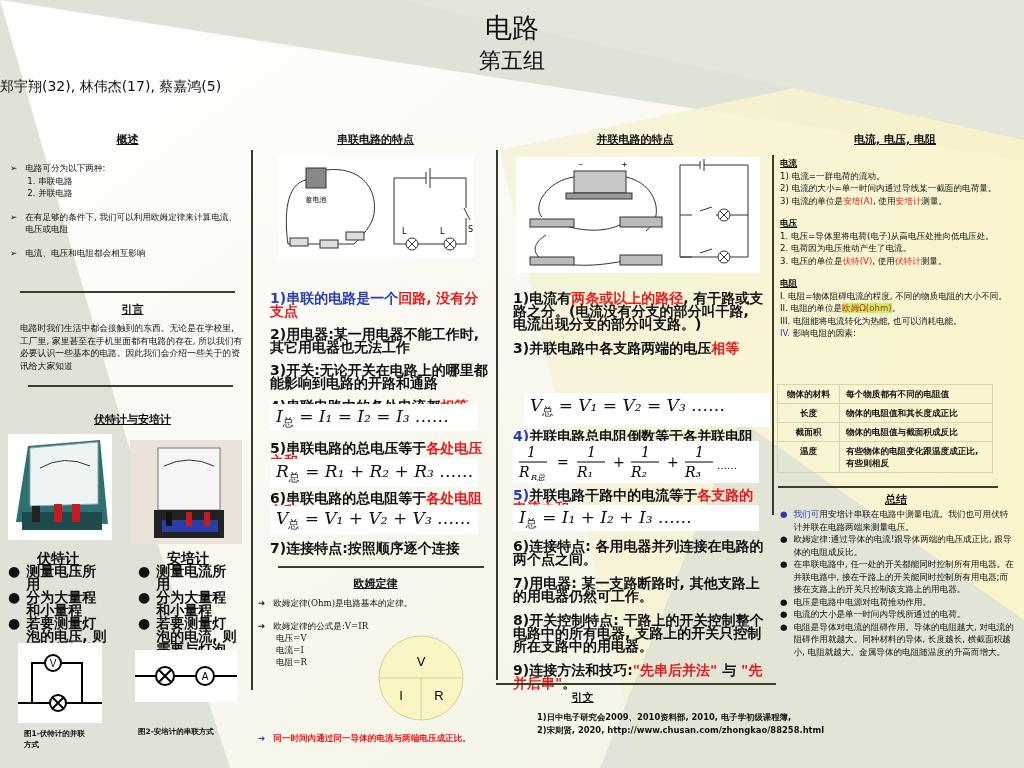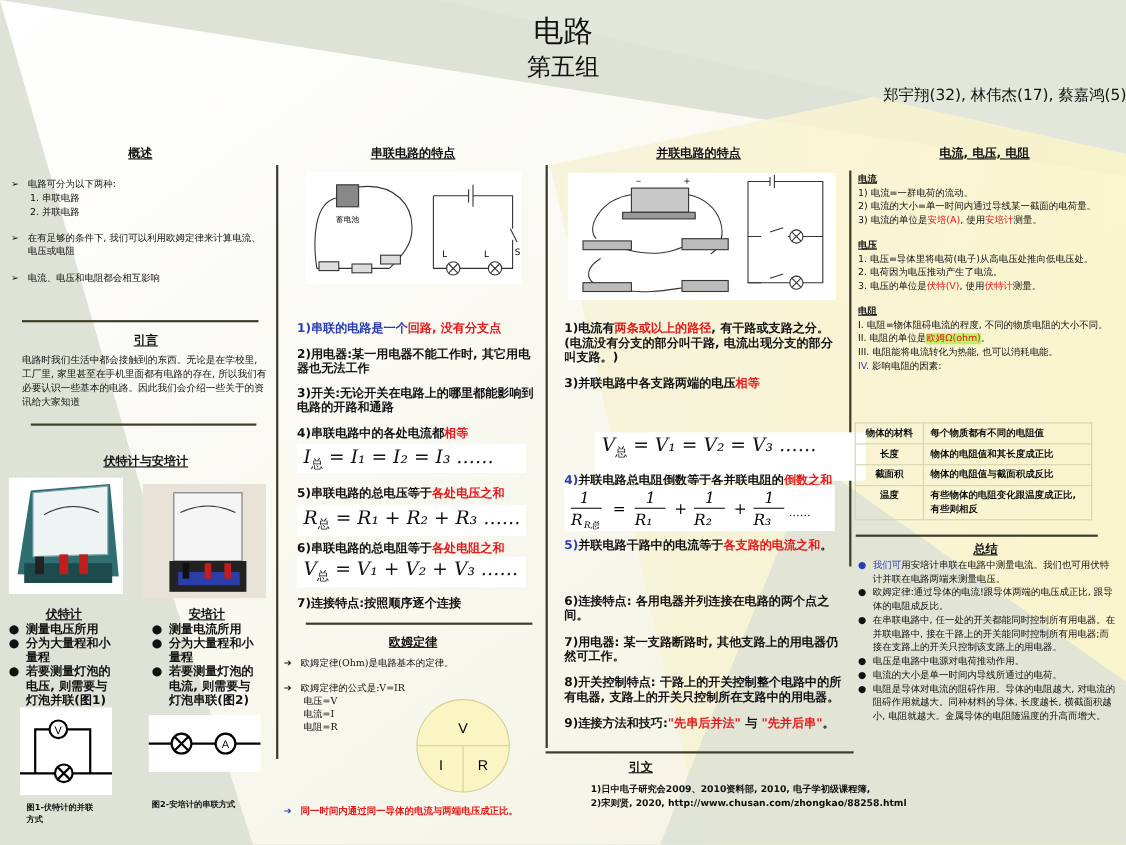--- a/index.html
+++ b/index.html
@@ -8,24 +8,24 @@
     position: relative;
     font-family: "DejaVu Sans", "Liberation Sans", sans-serif;
     color: #111;
     background: #dfe2d6;
   }
   .bg { position: absolute; inset: 0; z-index: 0; }
   .poster { position: absolute; inset: 0; z-index: 1; }
   .abs { position: absolute; }
   .title { left: 0; width: 1024px; top: 10px; text-align: center; font-size: 27px; font-weight: normal; }
   .subtitle { left: 0; width: 1024px; top: 46px; text-align: center; font-size: 22px; }
-  .authors { left: 0; width: 1024px; top: 78px; text-align: right; font-size: 14px; }
+  .authors { left: 0; width: 1024px; top: 78px; text-align: left; font-size: 14px; }
   .sec-h { font-size: 11px; font-weight: bold; text-decoration: underline; text-align: center; }
   .t9 { font-size: 8.6px; line-height: 12.5px; }
-  .t10 { font-size: 11px; line-height: 13px; font-weight: bold; }
+  .t10 { font-size: 14px; line-height: 13px; font-weight: bold; }
   .red { color: #e8191b; font-weight: bold; }
   .redn { color: #e8191b; }
   .blue { color: #2a3bb4; }
   .vline { background: #3a3a2a; width: 2px; }
   .hline { background: #3d3d2a; height: 2px; }
   .formula { background: #fff; font-family: "DejaVu Serif", "Liberation Serif", serif; font-style: italic; font-size: 17px; padding-left: 6px; white-space: nowrap; line-height: 24px; }
   .formula sub { font-size: 11px; font-style: normal; }
   .arrow-li { display: flex; gap: 8px; }
   .bul { display: flex; gap: 6px; }
   .bul .dot { flex: none; }
@@ -254,21 +254,21 @@
     <path d="M204 54 L212 62 M212 54 L204 62" stroke="#333"></path>
     <path d="M164 100 H176 M184 96 L196 92" stroke="#333" fill="none"></path>
     <circle cx="208" cy="100" r="6" fill="#fff" stroke="#333"></circle>
     <path d="M204 96 L212 104 M212 96 L204 104" stroke="#333"></path>
   </svg>
 
   <div class="abs t10" style="left:513px; top:292px; width:252px;">
     <div><span>1)电流有</span><span class="red">两条或以上的路径</span><span>, 有干路或支路之分。(电流没有分支的部分叫干路, 电流出现分支的部分叫支路。)</span></div>
     <div style="margin-top:11px"><span>3)并联电路中各支路两端的电压</span><span class="red">相等</span></div>
   </div>
-  <div class="abs formula" style="left:541px; top:393px; width:246px; height:44px;">
+  <div class="abs formula" style="left:524px; top:393px; width:246px; height:34px;">
     <span>V</span><sub>总</sub> <span>= V₁ = V₂ = V₃ ……</span>
   </div>
   <div class="abs t10" style="left:513px; top:430px; width:252px;"><span class="blue">4)</span><span>并联电路总电阻倒数等于各并联电阻的</span><span class="red">倒数之和</span></div>
   <svg class="abs" style="left:513px; top:441px;" width="246" height="42" viewBox="0 0 246 42">
     <rect width="246" height="42" fill="#fff"></rect>
     <g font-family="DejaVu Serif, Liberation Serif, serif" font-style="italic" font-size="14">
       <text x="14" y="16">1</text>
         <path d="M6 21 H34" stroke="#000"></path>
         <text x="6" y="36">R</text>
         <text x="18" y="39" font-size="8">R总</text>
@@ -281,20 +281,23 @@
         <path d="M118 21 H146" stroke="#000"></path>
         <text x="118" y="36">R₂</text>
       <text x="154" y="26" font-style="normal">+</text>
       <text x="182" y="16">1</text>
         <path d="M172 21 H200" stroke="#000"></path>
         <text x="172" y="36">R₃</text>
       <text x="204" y="28" font-size="10" font-style="normal">……</text>
     </g>
   </svg>
   <div class="abs t10" style="left:513px; top:489px; width:252px;"><span class="blue">5)</span><span>并联电路干路中的电流等于</span><span class="red">各支路的电流之和</span><span>。</span></div>
+  <div class="abs formula" style="left:513px; top:505px; width:246px; height:26px;">
+    <span>I</span><sub>总</sub> <span>= I₁ + I₂ + I₃ ……</span>
+  </div>
   <div class="abs t10" style="left:513px; top:540px; width:256px;">
     <div>6)连接特点: 各用电器并列连接在电路的两个点之间。</div>
     <div style="margin-top:11px">7)用电器: 某一支路断路时, 其他支路上的用电器仍然可工作。</div>
     <div style="margin-top:11px">8)开关控制特点: 干路上的开关控制整个电路中的所有电器, 支路上的开关只控制所在支路中的用电器。</div>
     <div style="margin-top:11px"><span>9)连接方法和技巧:</span><span class="red">"先串后并法"</span><span> 与 </span><span class="red">"先并后串"</span><span>。</span></div>
   </div>
 
   <div class="abs hline" style="left:496px; width:280px; top:683px;"></div>
   <div class="abs sec-h" style="left:540px; width:85px; top:690px;">引文</div>
   <div class="abs" style="left:537px; top:711px; width:300px; font-size:8.4px; font-weight:bold; line-height:13px; white-space:nowrap;">

